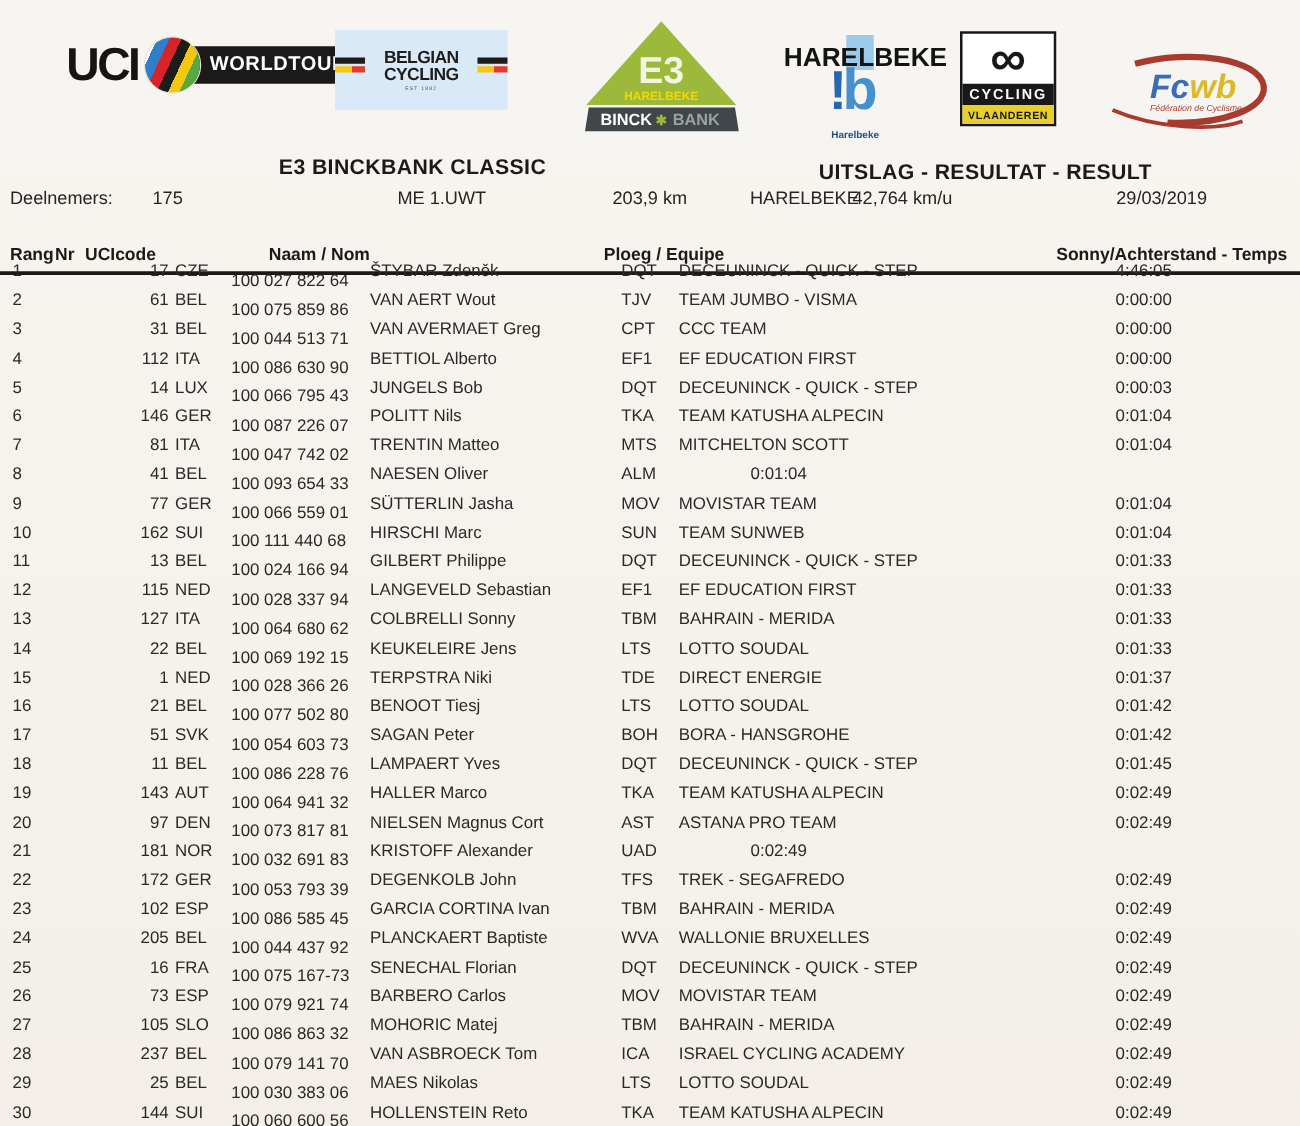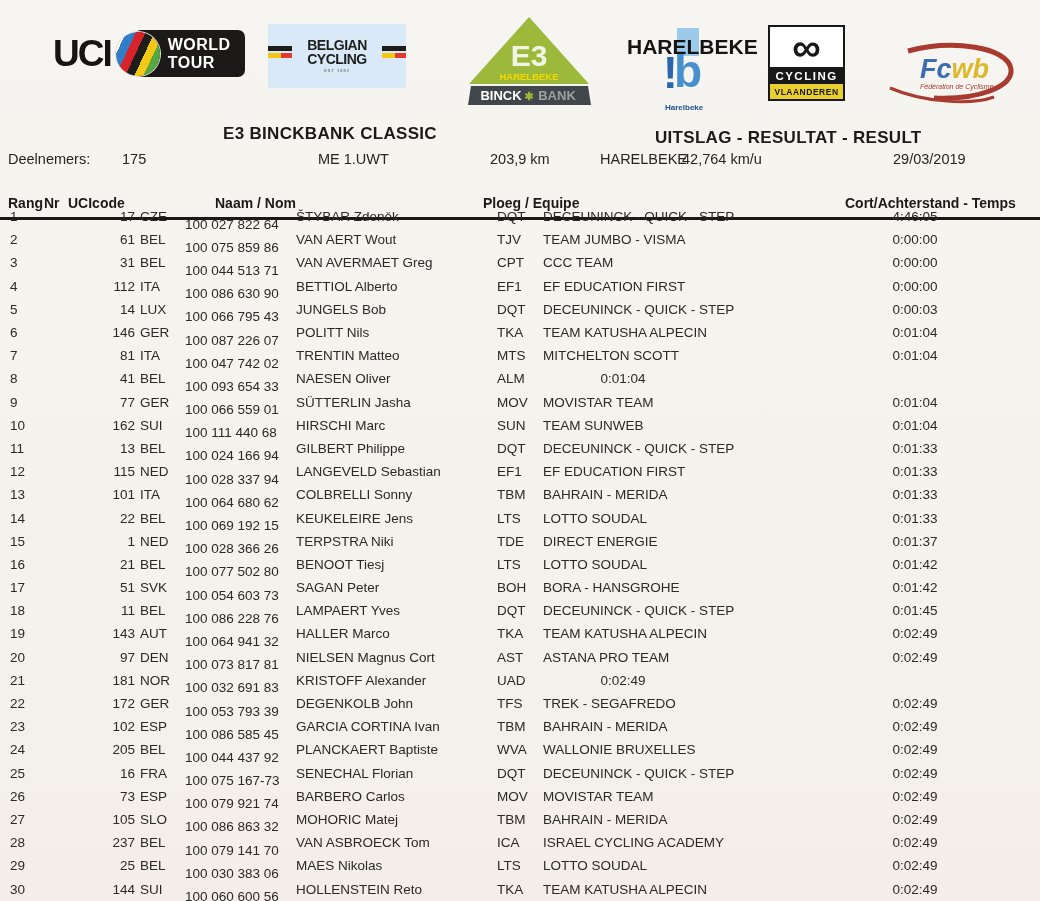--- a/index.html
+++ b/index.html
@@ -10,21 +10,21 @@
   }
   .abs{position:absolute;}
 
   
   .uci-logo{left:53px;top:30px;display:flex;align-items:center;}
   .uci-text{font-size:37px;font-weight:bold;letter-spacing:-2px;color:#161514;}
   .uci-globe{width:44px;height:44px;border-radius:50%;margin-left:5px;margin-right:-26px;z-index:2;
     background:linear-gradient(115deg,#ffffff 0 16%,#2f7ec7 16% 31%,#d8232a 31% 46%,#1d1d1b 46% 60%,#f4c712 60% 74%,#57a843 74% 88%,#ffffff 88% 100%);
     box-shadow:0 0 0 1px #e4e1da;}
   .uci-box{background:#1b1a18;color:#fff;border-radius:7px;padding:6px 14px 6px 34px;
-    font-size:16px;font-weight:bold;line-height:1.1;letter-spacing:.5px;display:flex;flex-direction:column;}
+    font-size:16px;font-weight:bold;line-height:1.1;letter-spacing:.5px;display:flex;flex-direction:row;}
 
   .bc-logo{left:268px;top:24px;width:138px;height:64px;background:#d9e9f7;
     display:flex;align-items:center;justify-content:center;gap:15px;}
   .bc-flag{width:29px;display:flex;flex-direction:column;gap:2px;margin-top:-8px;}
   .bc-flag .b1{height:5px;background:#1d1d1b;}
   .bc-flag .b2{height:5px;background:linear-gradient(90deg,#f4c712 0 55%,#e23a2e 55% 100%);}
   .bc-mid{display:flex;flex-direction:column;align-items:center;}
   .bc-line{font-size:14px;font-weight:bold;color:#1d1d1b;line-height:.95;letter-spacing:-.5px;}
   .bc-est{font-size:4px;color:#55503f;letter-spacing:1px;margin-top:2px;}
 
@@ -143,21 +143,21 @@
   <span class="abs info" style="left:600px">HARELBEKE</span>
   <span class="abs info" style="left:682px">42,764 km/u</span>
   <span class="abs info" style="left:893px">29/03/2019</span>
 
   <div class="abs thead">
     <span class="th-rang">Rang</span>
     <span class="th-nr">Nr</span>
     <span class="th-uci">UCIcode</span>
     <span class="th-naam">Naam / Nom</span>
     <span class="th-ploeg">Ploeg / Equipe</span>
-    <span class="th-tijd">Cort/Achterstand - Temps</span>
+    <span class="th-tijd">Sonny/Achterstand - Temps</span>
   </div>
 
   <div class="abs rows">
     <div class="row">
       <span class="c-rank">1</span>
       <span class="c-bib">17</span>
       <span class="c-country">CZE</span>
       <span class="c-uci">100 027 822 64</span>
       <span class="c-name">ŠTYBAR Zdeněk</span>
       <span class="c-code">DQT</span>
@@ -280,21 +280,21 @@
       <span class="c-country">NED</span>
       <span class="c-uci">100 028 337 94</span>
       <span class="c-name">LANGEVELD Sebastian</span>
       <span class="c-code">EF1</span>
       <span class="c-team">EF EDUCATION FIRST</span>
       <span class="c-time">0:01:33</span>
     </div>
 
     <div class="row">
       <span class="c-rank">13</span>
-      <span class="c-bib">101</span>
+      <span class="c-bib">127</span>
       <span class="c-country">ITA</span>
       <span class="c-uci">100 064 680 62</span>
       <span class="c-name">COLBRELLI Sonny</span>
       <span class="c-code">TBM</span>
       <span class="c-team">BAHRAIN - MERIDA</span>
       <span class="c-time">0:01:33</span>
     </div>
 
     <div class="row">
       <span class="c-rank">14</span>

